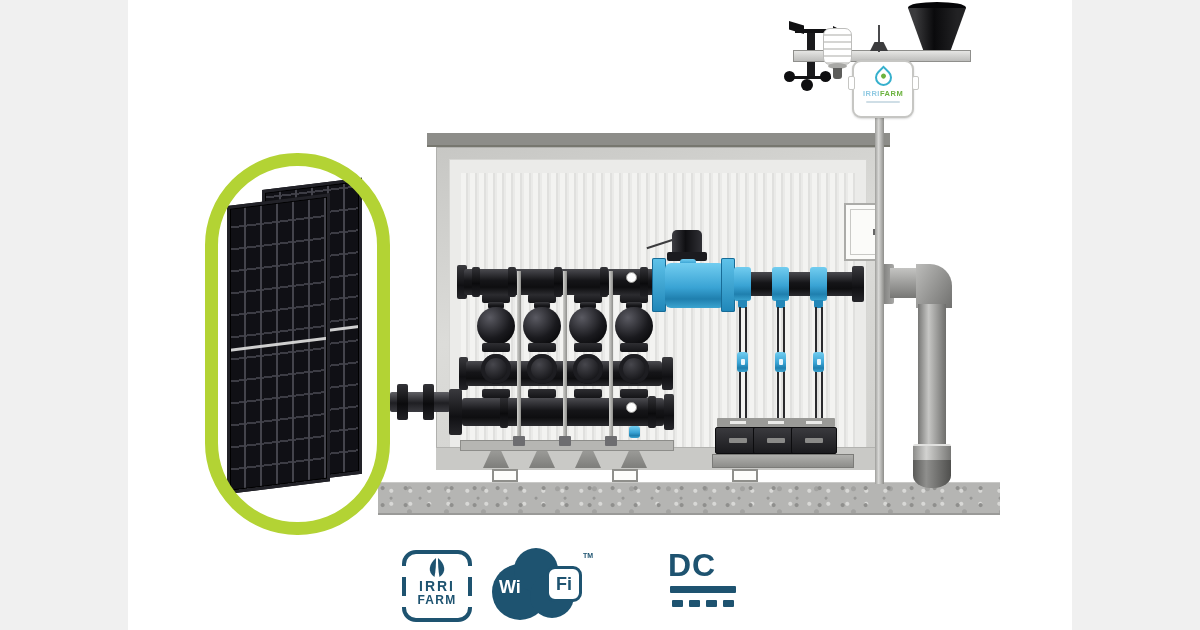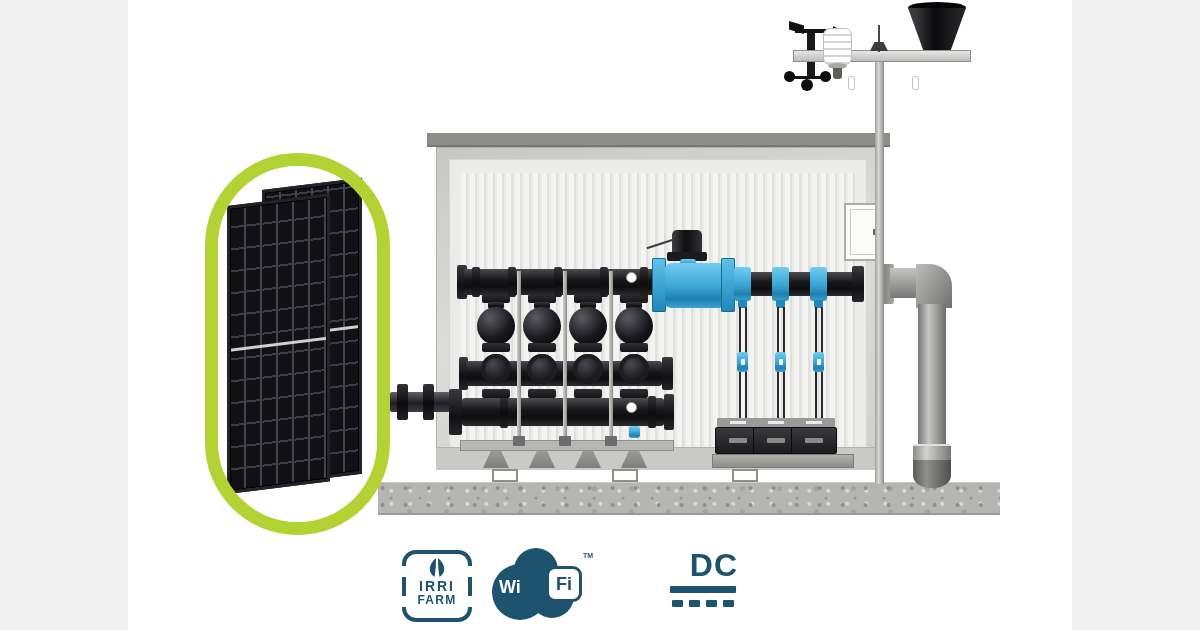--- a/index.html
+++ b/index.html
@@ -59,21 +59,21 @@
   .notch{position:absolute;width:8px;height:11px;background:#fff}
   .ctrl .l1{font-size:14px;font-weight:800;letter-spacing:2px;line-height:15px}
   .ctrl .l2{font-size:12px;font-weight:800;letter-spacing:1.3px;line-height:12px}
   .wblob{position:absolute;border-radius:50%;background:var(--teal,#1e5370)}
   .fibox{position:absolute;background:#fff;border:3.5px solid var(--teal,#1e5370);border-radius:9px;box-sizing:border-box;
     display:flex;align-items:center;justify-content:center;font-size:18px;font-weight:800}
   .witxt{position:absolute;color:#fff;font-size:18px;font-weight:800}
   .tm{position:absolute;font-size:7px;font-weight:700}
   .arc{position:absolute;border-radius:50%;border-style:solid;border-color:var(--teal,#1e5370) transparent transparent transparent;transform:rotate(42deg);box-sizing:border-box}
   .g2{position:absolute;font-size:36px;font-weight:800;letter-spacing:-1px}
-  .dctxt{font-size:32px;font-weight:800;letter-spacing:1px;line-height:34px;text-align:right}
+  .dctxt{font-size:32px;font-weight:800;letter-spacing:1px;line-height:34px;text-align:left}
   .dcbar{background:var(--teal,#1e5370);height:7px;border-radius:1px}
   .dcdash{display:flex;gap:6px;margin-top:7px}
   .dcdash i{width:11px;height:7px;background:var(--teal,#1e5370);border-radius:1px}
 </style>
 </head>
 <body>
 
 <div class="stage">
 
   <div class="abs" style="left:0;top:0;width:128px;height:630px;background:#f0f0f0"></div>
@@ -244,20 +244,27 @@
   <div class="abs" style="left:793px;top:50px;width:178px;height:12px;background:linear-gradient(to bottom,#e6e6e4,#bdbdbb);border:1px solid #8f8f8c;box-sizing:border-box"></div>
   <div class="abs" style="left:878px;top:25px;width:2px;height:27px;background:#4a4a4c"></div>
   <div class="abs" style="left:870px;top:42px;width:18px;height:9px;background:#3c3c3e;clip-path:polygon(25% 0,75% 0,100% 100%,0 100%)"></div>
   <div class="abs" style="left:787px;top:76px;width:44px;height:3px;background:#141416"></div>
   <div class="abs" style="left:784px;top:71px;width:11px;height:11px;background:#0e0e10;border-radius:50%"></div>
   <div class="abs" style="left:820px;top:71px;width:11px;height:11px;background:#0e0e10;border-radius:50%"></div>
   <div class="abs" style="left:801px;top:79px;width:12px;height:12px;background:#0e0e10;border-radius:50%"></div>
   <div class="abs shield" style="left:823px;top:28px;width:29px;height:37px"></div>
   <div class="abs" style="left:828px;top:63px;width:19px;height:6px;background:#a8a8a5;border-radius:50%"></div>
   <div class="abs" style="left:833px;top:68px;width:9px;height:11px;background:#5d5d5b;border-radius:0 0 3px 3px"></div>
+  <div class="abs wsbox" style="left:852px;top:60px;width:62px;height:58px">
+    <div class="drop">
+        <i></i>
+      </div>
+    <div class="wsbrand"><span style="color:#8fc9e2">IRRI</span><span style="color:#6cb33f">FARM</span></div>
+    <div class="wstag"></div>
+  </div>
   <div class="abs" style="left:848px;top:76px;width:5px;height:12px;background:#fff;border:1px solid #c6c6c3;border-radius:2px"></div>
   <div class="abs" style="left:912px;top:76px;width:5px;height:12px;background:#fff;border:1px solid #c6c6c3;border-radius:2px"></div>
 
   <div class="abs ctrl teal" style="left:402px;top:550px;width:70px;height:72px">
     <div class="notch" style="left:-5px;top:12px"></div>
     <div class="notch" style="left:-5px;top:42px"></div>
     <div class="notch" style="right:-5px;top:12px"></div>
     <div class="notch" style="right:-5px;top:42px"></div>
     <svg width="30" height="22" viewBox="0 0 30 22" style="margin-top:3px">
       <path d="M14 1 C 7 7, 5 15, 12.5 20 C 13.8 13, 14 7, 14 1 Z" fill="var(--teal,#1e5370)"></path>

